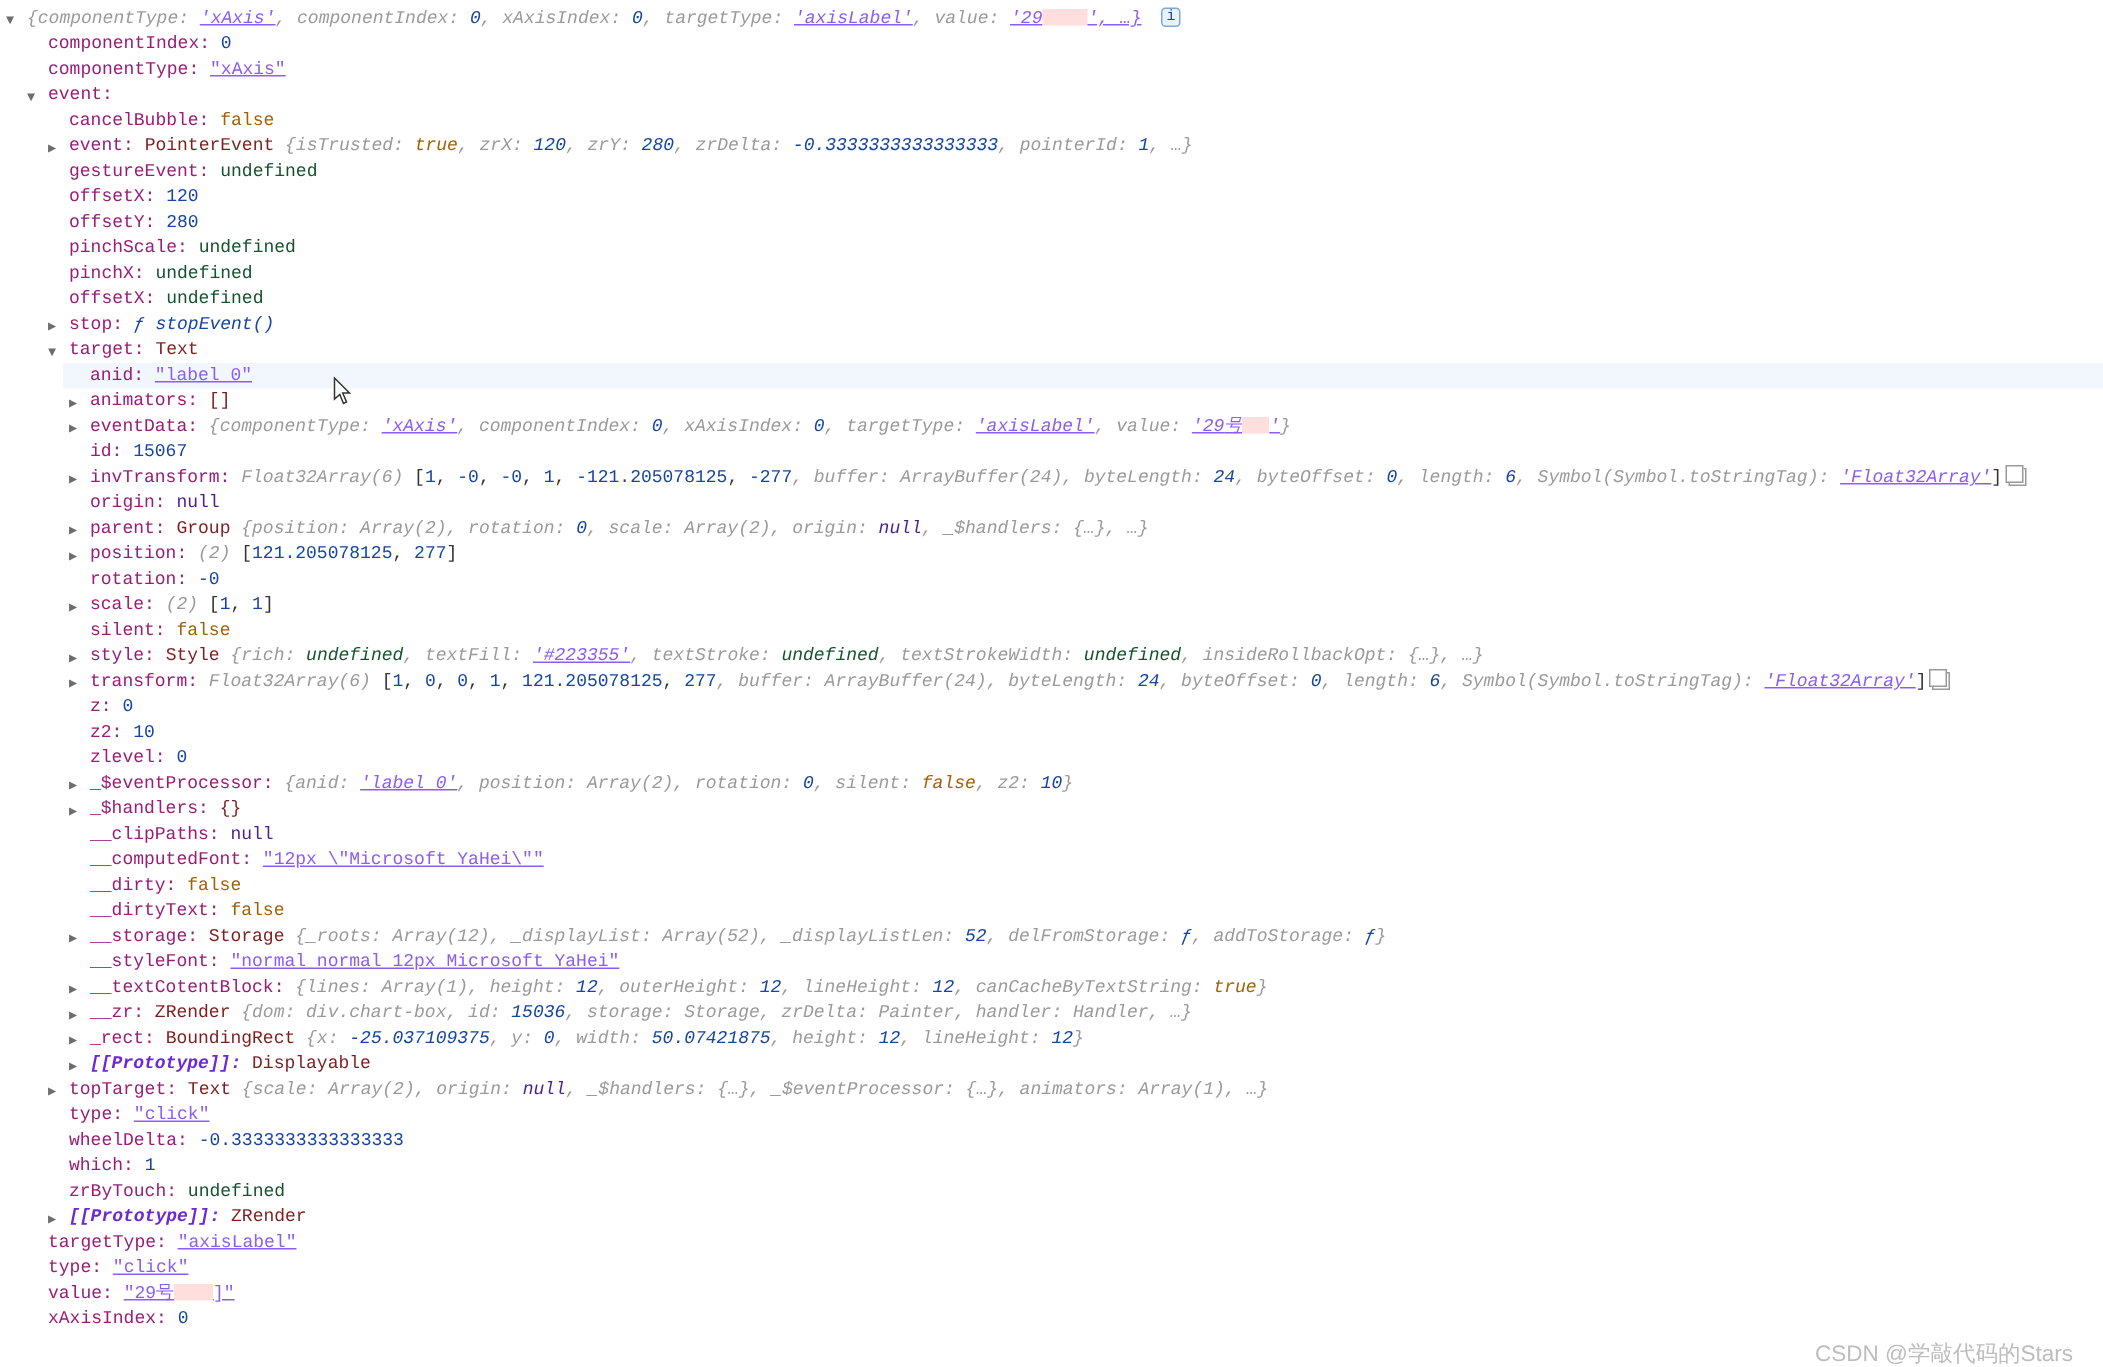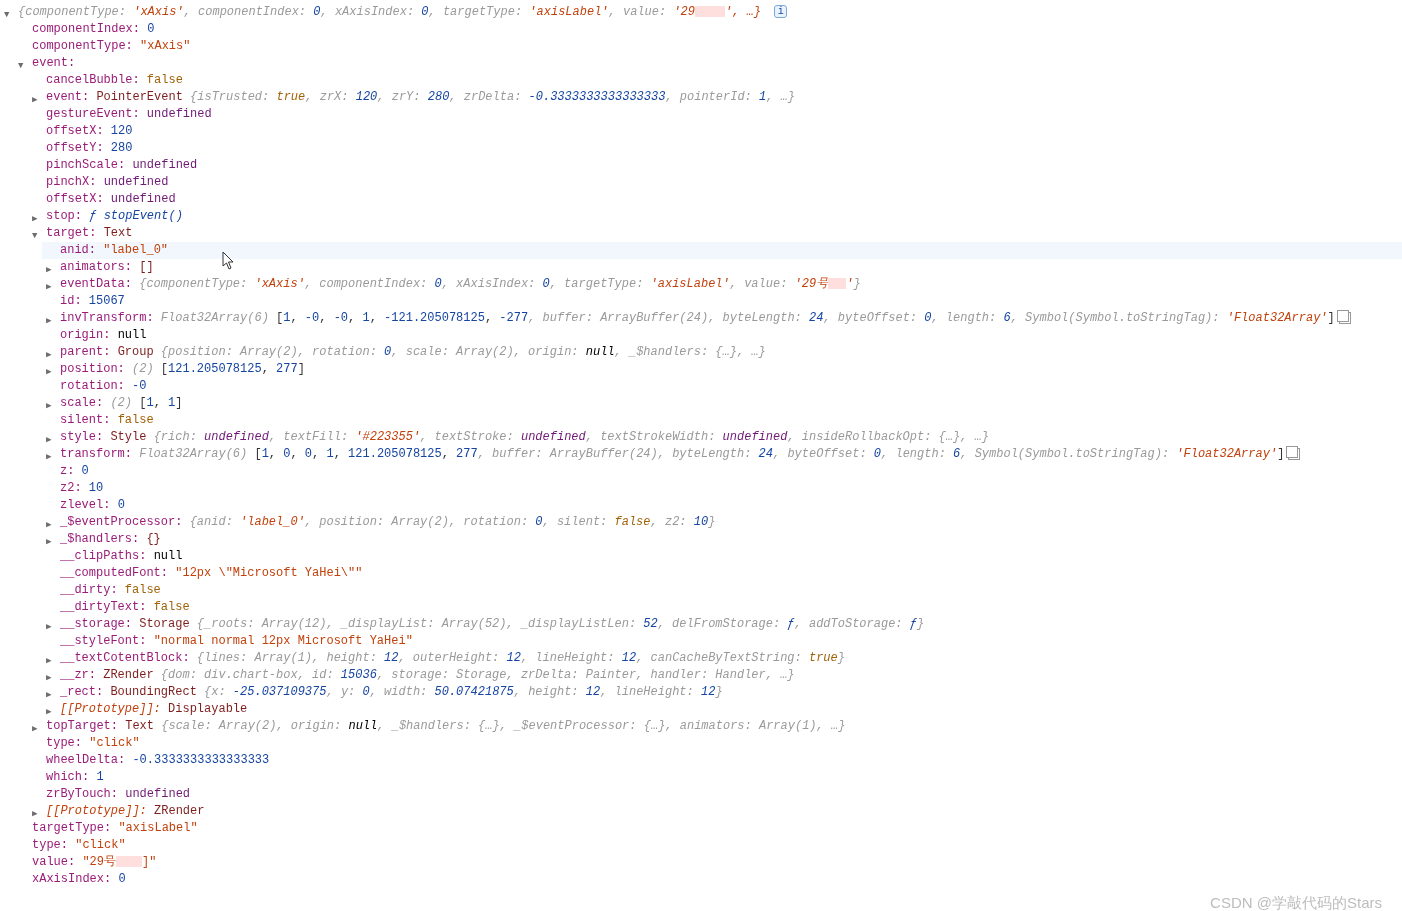--- a/index.html
+++ b/index.html
@@ -31,29 +31,29 @@
     font-size: 10px;
     cursor: pointer;
     user-select: none;
   }
   .tri.collapsed::before { content: "▶"; font-size: 9px; }
   .tri.expanded::before { content: "▼"; font-size: 9px; }
   .indent1 { margin-left: 14px; }
   .indent2 { margin-left: 28px; }
   .indent3 { margin-left: 42px; }
   .key     { color: #9a1c78; }   
-  .str     { color: #c2410c; }   
+  .str     { color: #8b5cf6; text-decoration: underline; }   
   .num     { color: #1645a2; }   
   .bool    { color: #a16207; }
-  .null    { color: #000000; }
-  .undef   { color: #701a75; }
+  .null    { color: #4c1d95; }
+  .undef   { color: #14532d; }
   .fn      { color: #1645a2; font-style: italic; }
   .class   { color: #7f1d1d; }
   .faint   { color: #9a9a9a; font-style: italic; }
-  .faintkey{ color: #c2410c; font-style: italic; }
+  .faintkey{ color: #6d28d9; font-style: italic; font-weight: bold; }
   .info-icon {
     display:inline-block;width:13px;height:13px;border:1px solid #7da9d6;
     border-radius:3px;color:#1645a2;font-size:10px;line-height:12px;
     text-align:center;vertical-align:middle;margin-left:6px;background:#e9f3ff;
   }
   .copy-icon {
     display:inline-block;width:12px;height:12px;border:1px solid #999;
     position:relative;margin-left:4px;vertical-align:middle;
   }
   .copy-icon::after{content:"";position:absolute;width:10px;height:10px;

